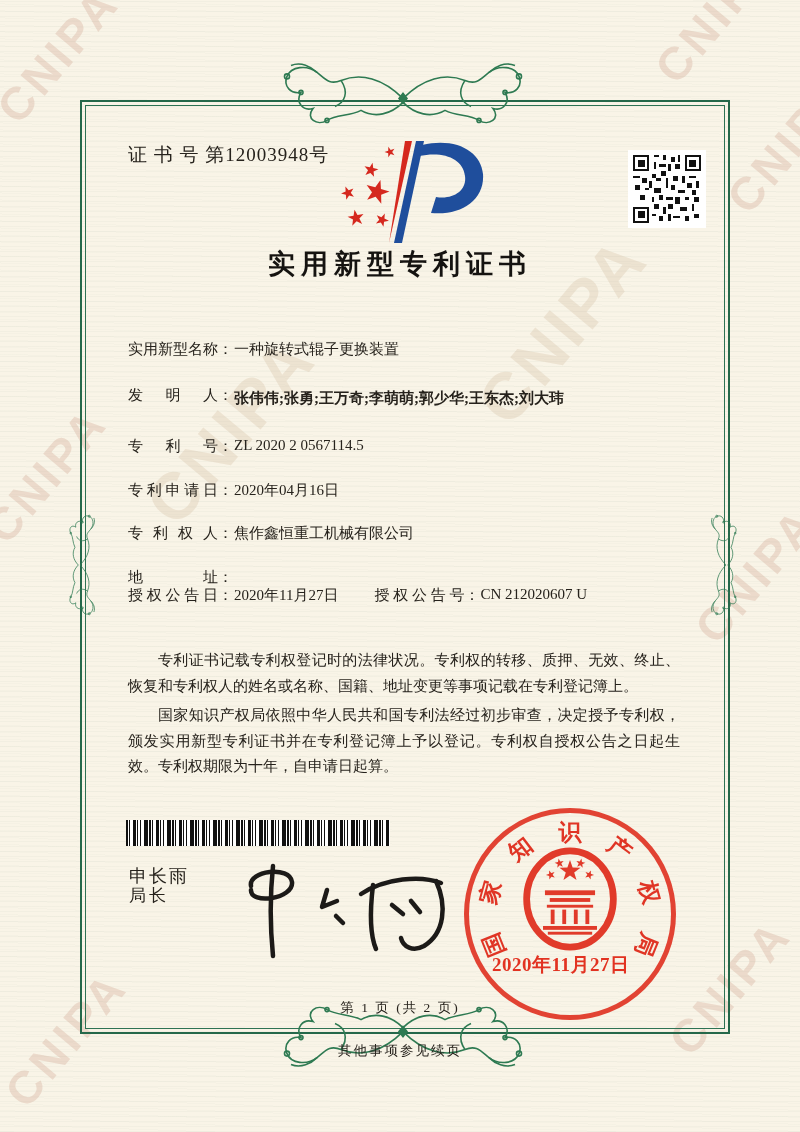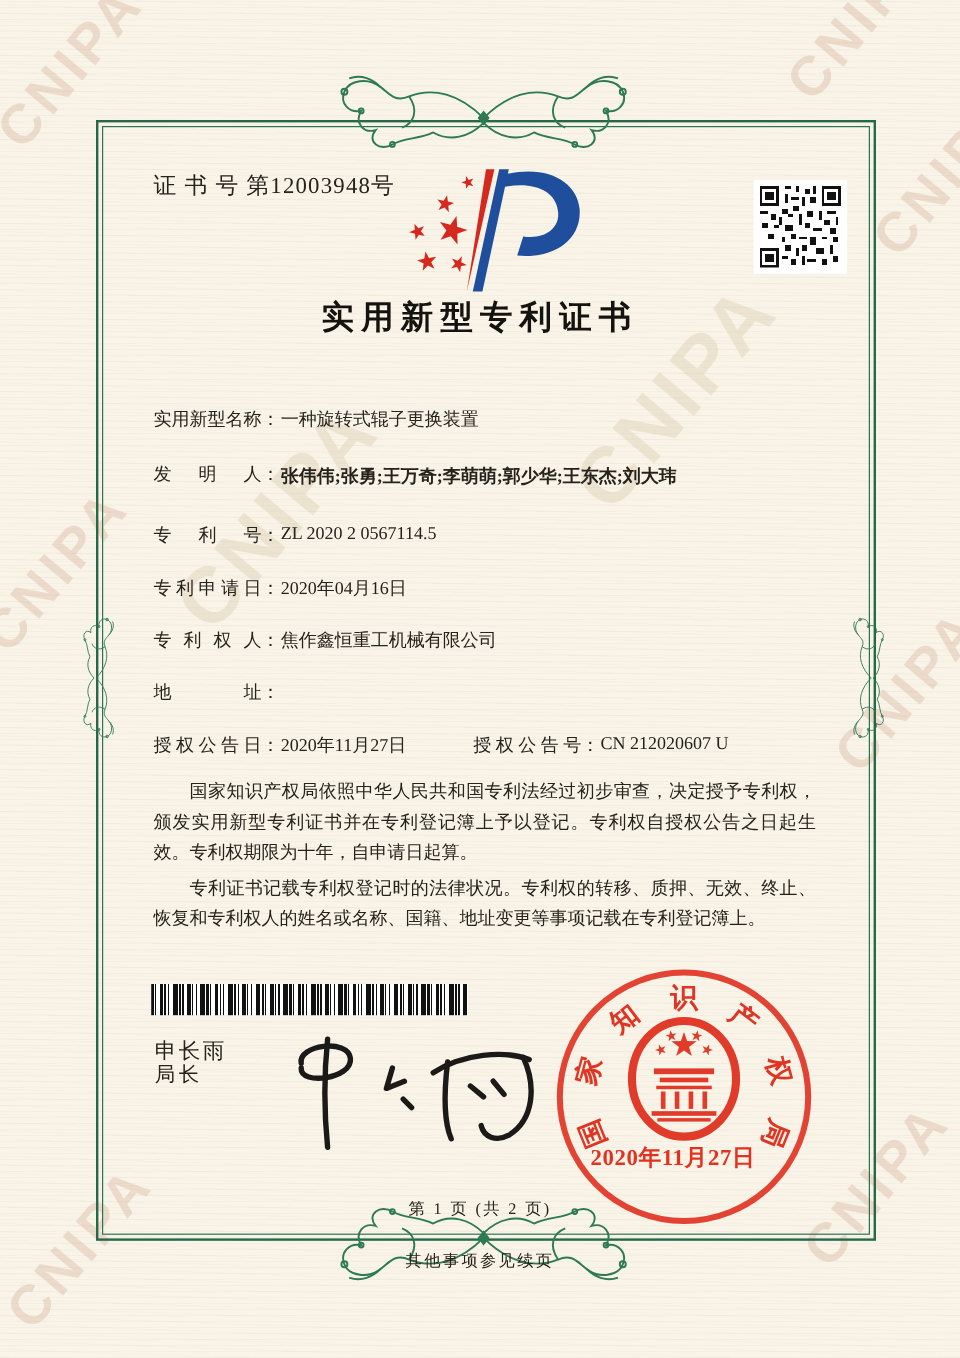--- a/index.html
+++ b/index.html
@@ -44,21 +44,21 @@
     position:absolute;left:0;top:246px;width:800px;text-align:center;
     font-size:27px;font-weight:700;letter-spacing:6px;color:#151310;z-index:3;
   }
 
   .fields{position:absolute;left:128px;top:0;width:560px;font-size:15px;z-index:3;}
   .row{position:absolute;left:0;white-space:nowrap;display:flex;align-items:flex-start;}
   .lbl{display:inline-block;width:90px;text-align:justify;text-align-last:justify;flex:none;}
   .colon{display:inline-block;width:16px;flex:none;}
   .val{display:inline-block;}
   .val .vline{display:block;line-height:25px;margin-top:-4px;padding-top:4px;font-weight:bold;}
-  .pair2{margin-left:56px;display:flex;}
+  .pair2{margin-left:36px;display:flex;}
 
   .paras{position:absolute;left:128px;top:648px;width:552px;font-size:15px;line-height:25.5px;z-index:3;}
   .paras p{margin:0 0 4px 0;text-indent:2em;text-align:justify;}
 
   .barcode{
     position:absolute;left:126px;top:820px;width:264px;height:26px;z-index:3;background:#fff;
     background-image:repeating-linear-gradient(90deg,
       #111 0 2px,transparent 2px 3px,#111 3px 4px,transparent 4px 7px,
       #111 7px 10px,transparent 10px 11px,#111 11px 12px,transparent 12px 14px,
       #111 14px 15px,transparent 15px 18px,#111 18px 22px,transparent 22px 23px);
@@ -247,35 +247,35 @@
   </div>
   <div class="row" style="top:524px">
     <span class="lbl">专利权人</span>
       <span class="colon">：</span>
     <span class="val">焦作鑫恒重工机械有限公司</span>
   </div>
   <div class="row" style="top:568px">
     <span class="lbl">地址</span>
       <span class="colon">：</span>
   </div>
-  <div class="row" style="top:612px">
+  <div class="row" style="top:586px">
     <span class="lbl">授权公告日</span>
       <span class="colon">：</span>
     <span class="val">2020年11月27日</span>
     <span class="pair2">
       <span class="lbl">授权公告号</span>
         <span class="colon">：</span>
       <span class="val">CN 212020607 U</span>
     </span>
   </div>
 </div>
 
 <div class="paras">
+  <p>专利证书记载专利权登记时的法律状况。专利权的转移、质押、无效、终止、恢复和专利权人的姓名或名称、国籍、地址变更等事项记载在专利登记簿上。</p>
   <p>国家知识产权局依照中华人民共和国专利法经过初步审查，决定授予专利权，颁发实用新型专利证书并在专利登记簿上予以登记。专利权自授权公告之日起生效。专利权期限为十年，自申请日起算。</p>
-  <p>专利证书记载专利权登记时的法律状况。专利权的转移、质押、无效、终止、恢复和专利权人的姓名或名称、国籍、地址变更等事项记载在专利登记簿上。</p>
 </div>
 
 <div class="barcode"></div>
 
 <div class="director-title">局长</div>
 <div class="director-name">申长雨</div>
 <svg class="signature" viewBox="0 0 230 115">
   <g stroke="#1c1a18" stroke-width="4.5" fill="none" stroke-linecap="round" stroke-linejoin="round">
     <path d="M38,16 C35,45 35,76 38,106"></path>
     <path d="M16,36 C13,21 55,15 57,32 C59,49 15,55 16,40"></path>

